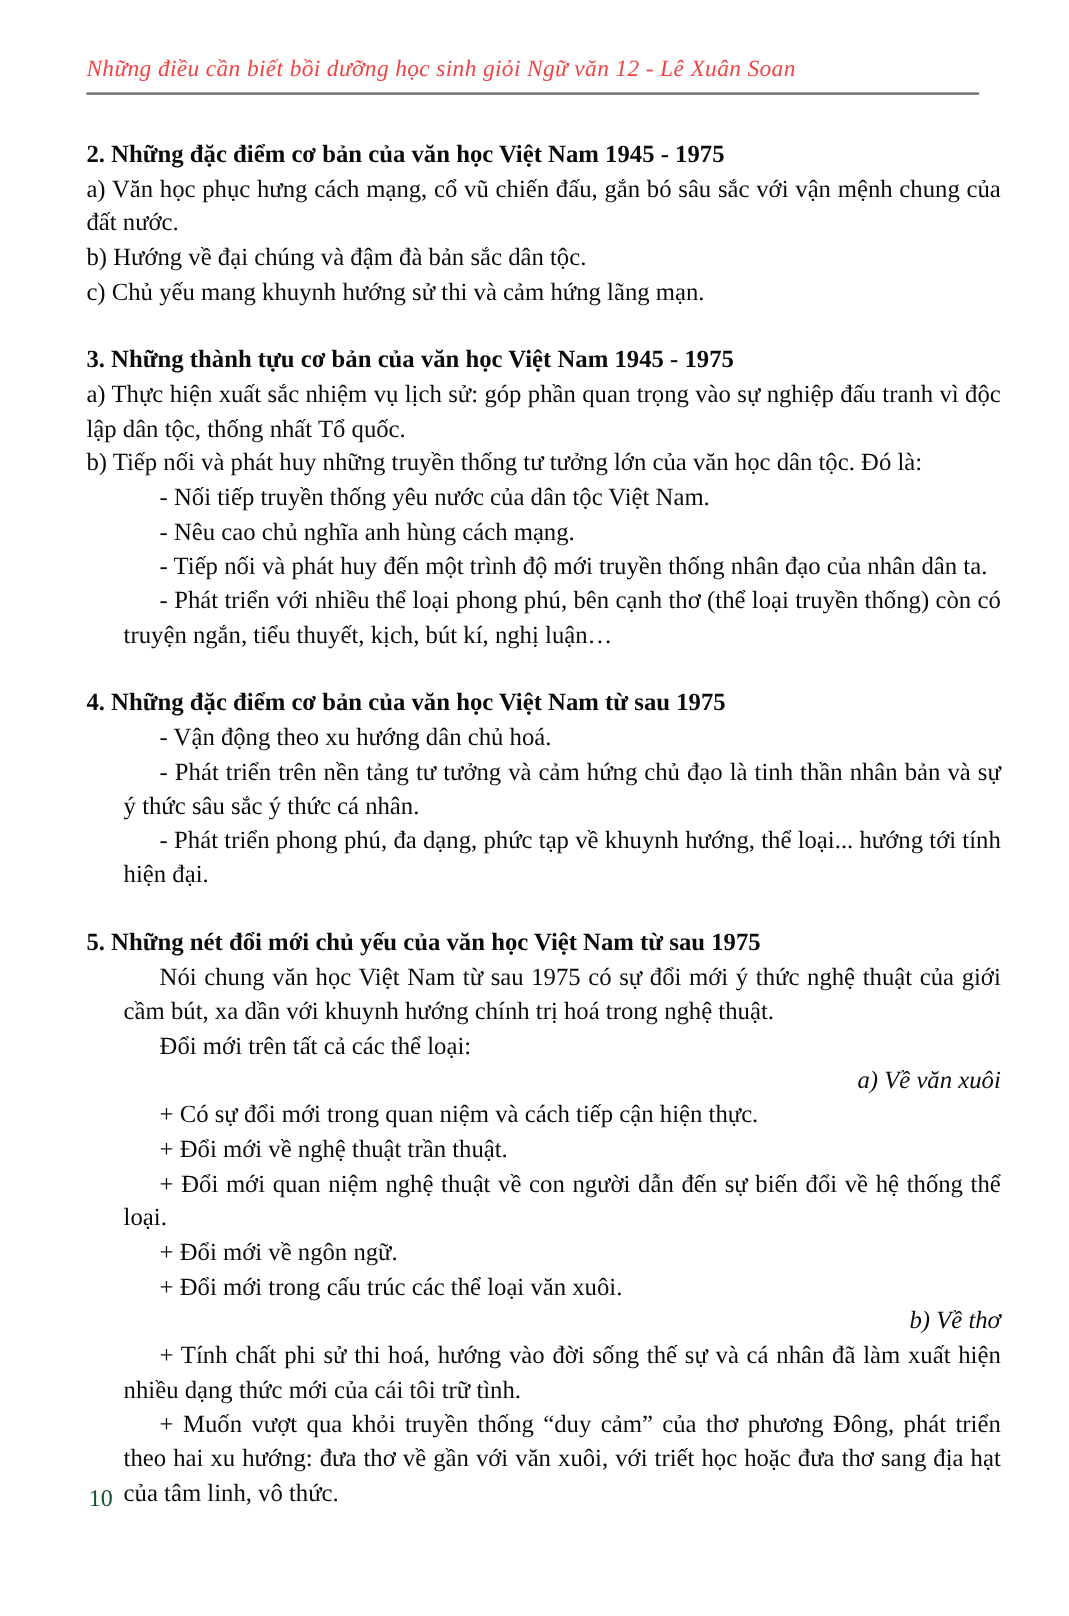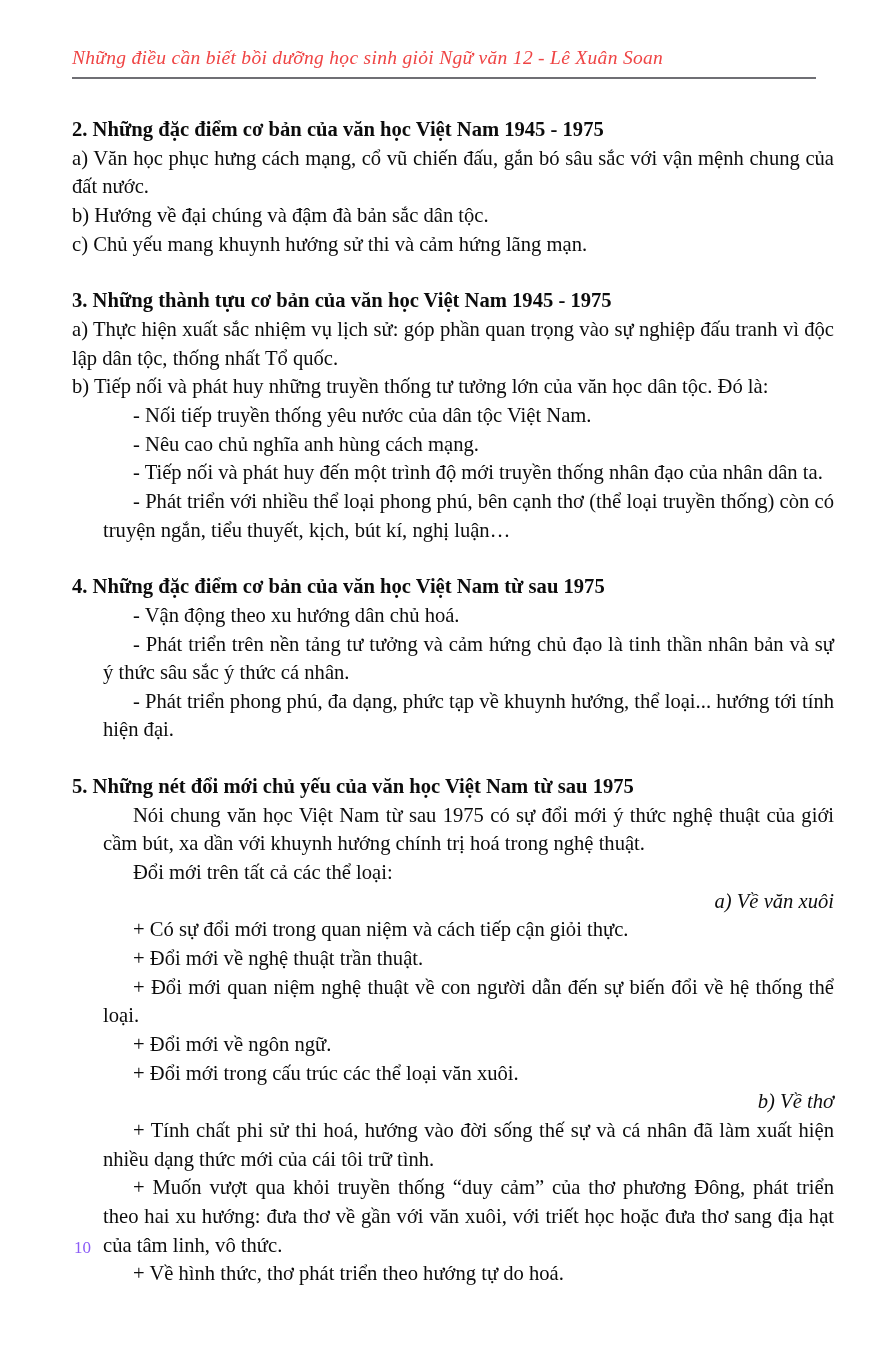--- a/index.html
+++ b/index.html
@@ -52,22 +52,22 @@
     margin-left: 31px;
   }
   p.italic-sub {
     font-style: italic;
     text-align: right;
   }
   .page-number {
     position: absolute;
     left: 74px;
     top: 1238px;
-    font-size: 17px;
-    color: #8b5cf6;
+    font-size: 20px;
+    color: #14532d;
   }
 </style>
 </head>
 <body>
 
 <div class="page">
 
   <div class="running-header">Những điều cần biết bồi dưỡng học sinh giỏi Ngữ văn 12 - Lê Xuân Soan</div>
 
   <main class="content">
@@ -83,26 +83,25 @@
     <p class="indent">- Tiếp nối và phát huy đến một trình độ mới truyền thống nhân đạo của nhân dân ta.</p>
     <p class="indent">- Phát triển với nhiều thể loại phong phú, bên cạnh thơ (thể loại truyền thống) còn có truyện ngắn, tiểu thuyết, kịch, bút kí, nghị luận…</p>
     <p class="heading">4. Những đặc điểm cơ bản của văn học Việt Nam từ sau 1975</p>
     <p class="indent">- Vận động theo xu hướng dân chủ hoá.</p>
     <p class="indent">- Phát triển trên nền tảng tư tưởng và cảm hứng chủ đạo là tinh thần nhân bản và sự ý thức sâu sắc ý thức cá nhân.</p>
     <p class="indent">- Phát triển phong phú, đa dạng, phức tạp về khuynh hướng, thể loại... hướng tới tính hiện đại.</p>
     <p class="heading">5. Những nét đổi mới chủ yếu của văn học Việt Nam từ sau 1975</p>
     <p class="indent">Nói chung văn học Việt Nam từ sau 1975 có sự đổi mới ý thức nghệ thuật của giới cầm bút, xa dần với khuynh hướng chính trị hoá trong nghệ thuật.</p>
     <p class="indent">Đổi mới trên tất cả các thể loại:</p>
     <p class="italic-sub">a) Về văn xuôi</p>
-    <p class="indent">+ Có sự đổi mới trong quan niệm và cách tiếp cận giỏi thực.</p>
+    <p class="indent">+ Có sự đổi mới trong quan niệm và cách tiếp cận hiện thực.</p>
     <p class="indent">+ Đổi mới về nghệ thuật trần thuật.</p>
     <p class="indent">+ Đổi mới quan niệm nghệ thuật về con người dẫn đến sự biến đổi về hệ thống thể loại.</p>
     <p class="indent">+ Đổi mới về ngôn ngữ.</p>
     <p class="indent">+ Đổi mới trong cấu trúc các thể loại văn xuôi.</p>
     <p class="italic-sub">b) Về thơ</p>
     <p class="indent">+ Tính chất phi sử thi hoá, hướng vào đời sống thế sự và cá nhân đã làm xuất hiện nhiều dạng thức mới của cái tôi trữ tình.</p>
     <p class="indent">+ Muốn vượt qua khỏi truyền thống “duy cảm” của thơ phương Đông, phát triển theo hai xu hướng: đưa thơ về gần với văn xuôi, với triết học hoặc đưa thơ sang địa hạt của tâm linh, vô thức.</p>
-    <p class="indent">+ Về hình thức, thơ phát triển theo hướng tự do hoá.</p>
   </main>
 
   <div class="page-number">10</div>
 
 </div>
 
 </body></html>

